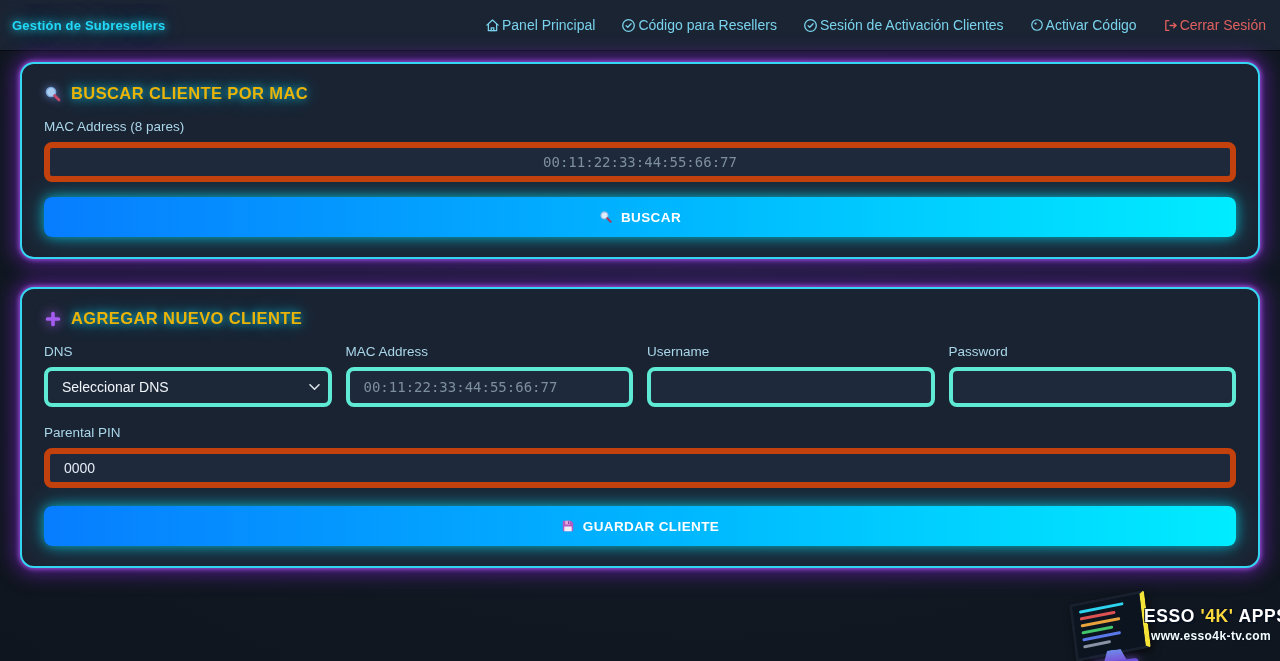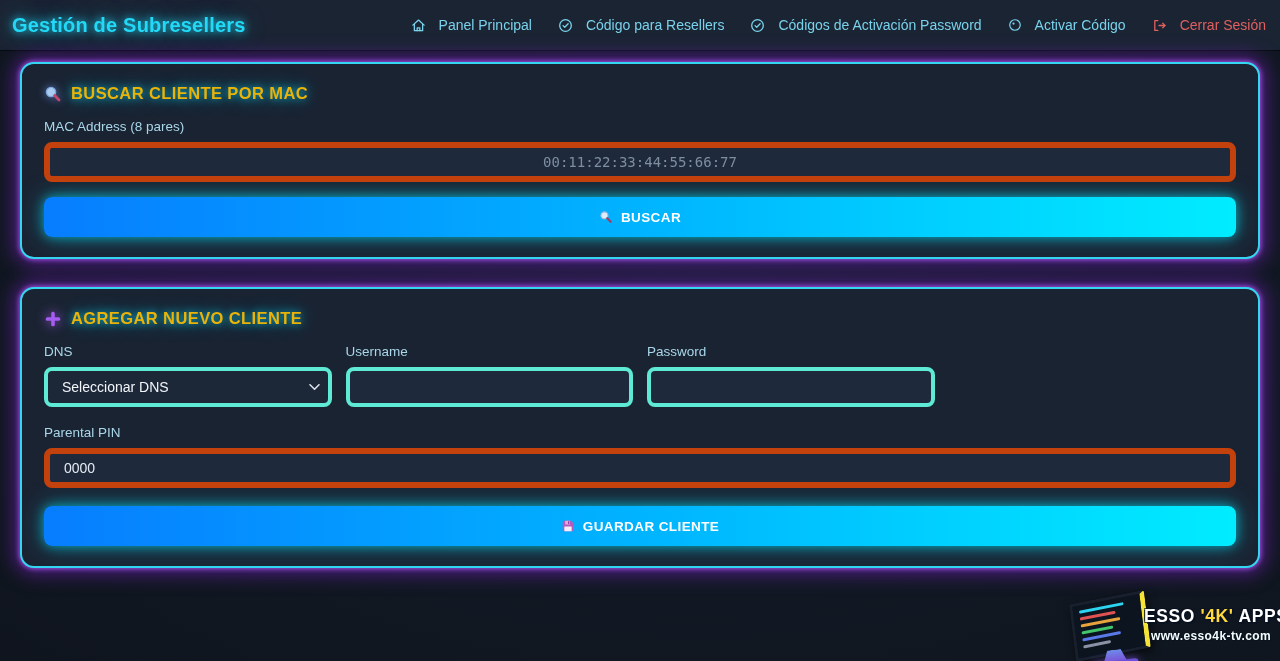--- a/index.html
+++ b/index.html
@@ -11,27 +11,27 @@
     color:#dfe8f2;
   }
 
   
   .navbar {
     height:50px; background:#1b2433; display:flex; align-items:center;
     justify-content:space-between; padding:0 14px 0 12px;
     box-shadow:0 1px 0 rgba(0,0,0,.45);
   }
   .brand {
-    font-size:20px; font-weight:bold; color:#22d9f7; letter-spacing:.2px;
+    font-size:13px; font-weight:bold; color:#22d9f7; letter-spacing:.2px;
     text-shadow:0 0 8px rgba(34,217,247,.95), 0 0 20px rgba(34,217,247,.55);
     cursor:pointer;
   }
   .nav-links { display:flex; align-items:center; gap:26px; }
   .nav-link {
-    display:flex; align-items:center; gap:13px; color:#79d2ec; font-size:14px;
+    display:flex; align-items:center; gap:2px; color:#79d2ec; font-size:14px;
     text-decoration:none; cursor:pointer; white-space:nowrap;
   }
   .nav-link.danger { color:#e0605f; }
   .nav-icon { display:flex; align-items:center; }
   .nav-icon svg { display:block; }
 
   
   .main { padding:12px 20px 0 20px; }
   .card {
     background:#1a2332;
@@ -154,21 +154,21 @@
       <span>Código para Resellers</span>
     </a>
 
     <a class="nav-link">
       <span class="nav-icon">
         <svg width="15" height="15" viewBox="0 0 16 16" fill="none" stroke="currentColor" stroke-width="1.4" stroke-linecap="round" stroke-linejoin="round">
           <circle cx="8" cy="8" r="6.2"></circle>
             <path d="M5.4 8.1 7.2 9.9 10.8 6.1"></path>
         </svg>
       </span>
-      <span>Códigos de Activación Password</span>
+      <span>Sesión de Activación Clientes</span>
     </a>
 
     <a class="nav-link">
       <span class="nav-icon">
         <svg width="14" height="14" viewBox="0 0 16 16" fill="none" stroke="currentColor" stroke-width="1.4" stroke-linecap="round">
           <circle cx="8" cy="8" r="6"></circle>
             <circle cx="6.3" cy="6.3" r="1.3" fill="currentColor" stroke="none"></circle>
         </svg>
       </span>
       <span>Activar Código</span>
@@ -236,20 +236,24 @@
             <option>Seleccionar DNS</option>
           </select>
           <span class="select-chevron">
             <svg width="11" height="7" viewBox="0 0 11 7" fill="none" stroke="#d7dee8" stroke-width="1.6" stroke-linecap="round" stroke-linejoin="round">
               <path d="M1 1.2 5.5 5.8 10 1.2"></path>
             </svg>
           </span>
         </div>
       </div>
 
+      <div class="form-row">
+        <label class="field-label">MAC Address</label>
+        <input class="text-input bright-border mono" type="text" placeholder="00:11:22:33:44:55:66:77" style="">
+      </div>
 
       <div class="form-row">
         <label class="field-label">Username</label>
         <input class="text-input bright-border" type="text" style="">
       </div>
 
       <div class="form-row">
         <label class="field-label">Password</label>
         <input class="text-input bright-border" type="text" style="">
       </div>

